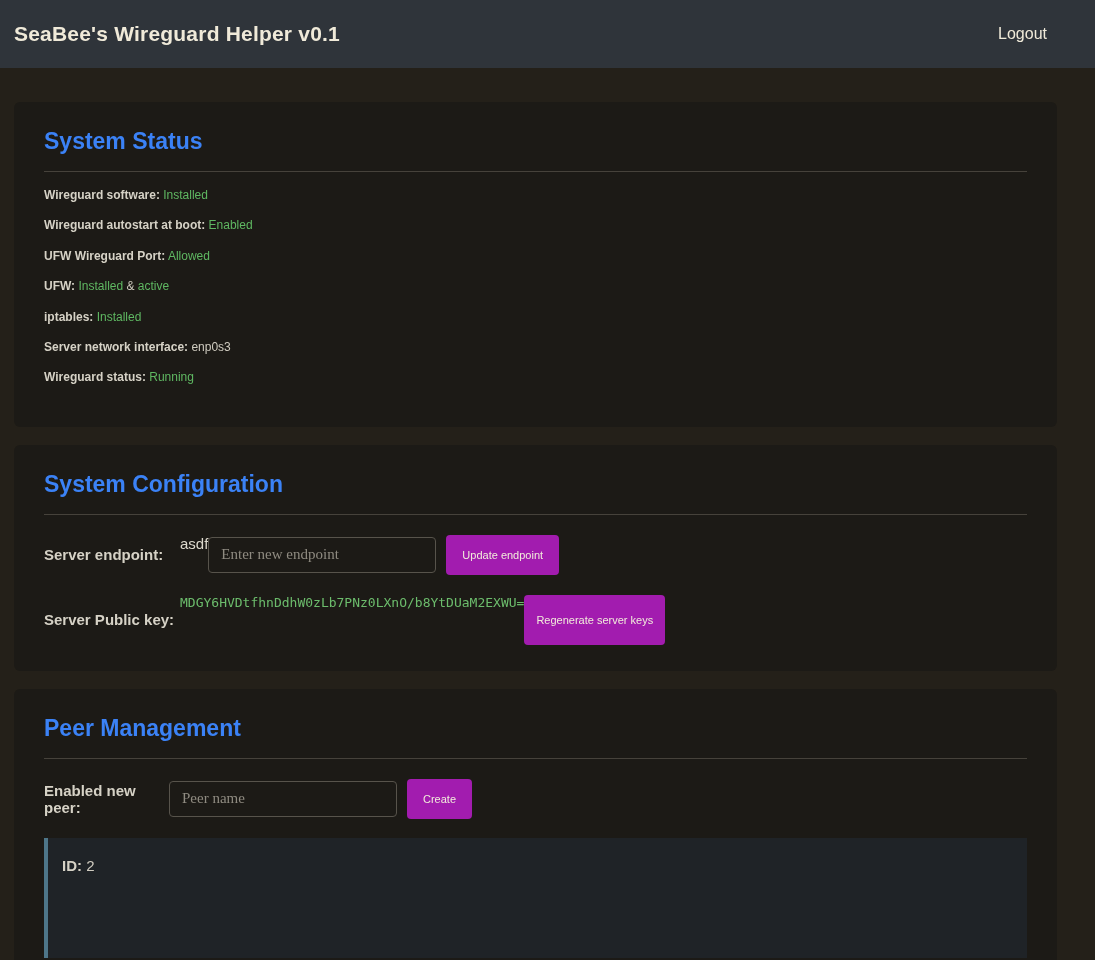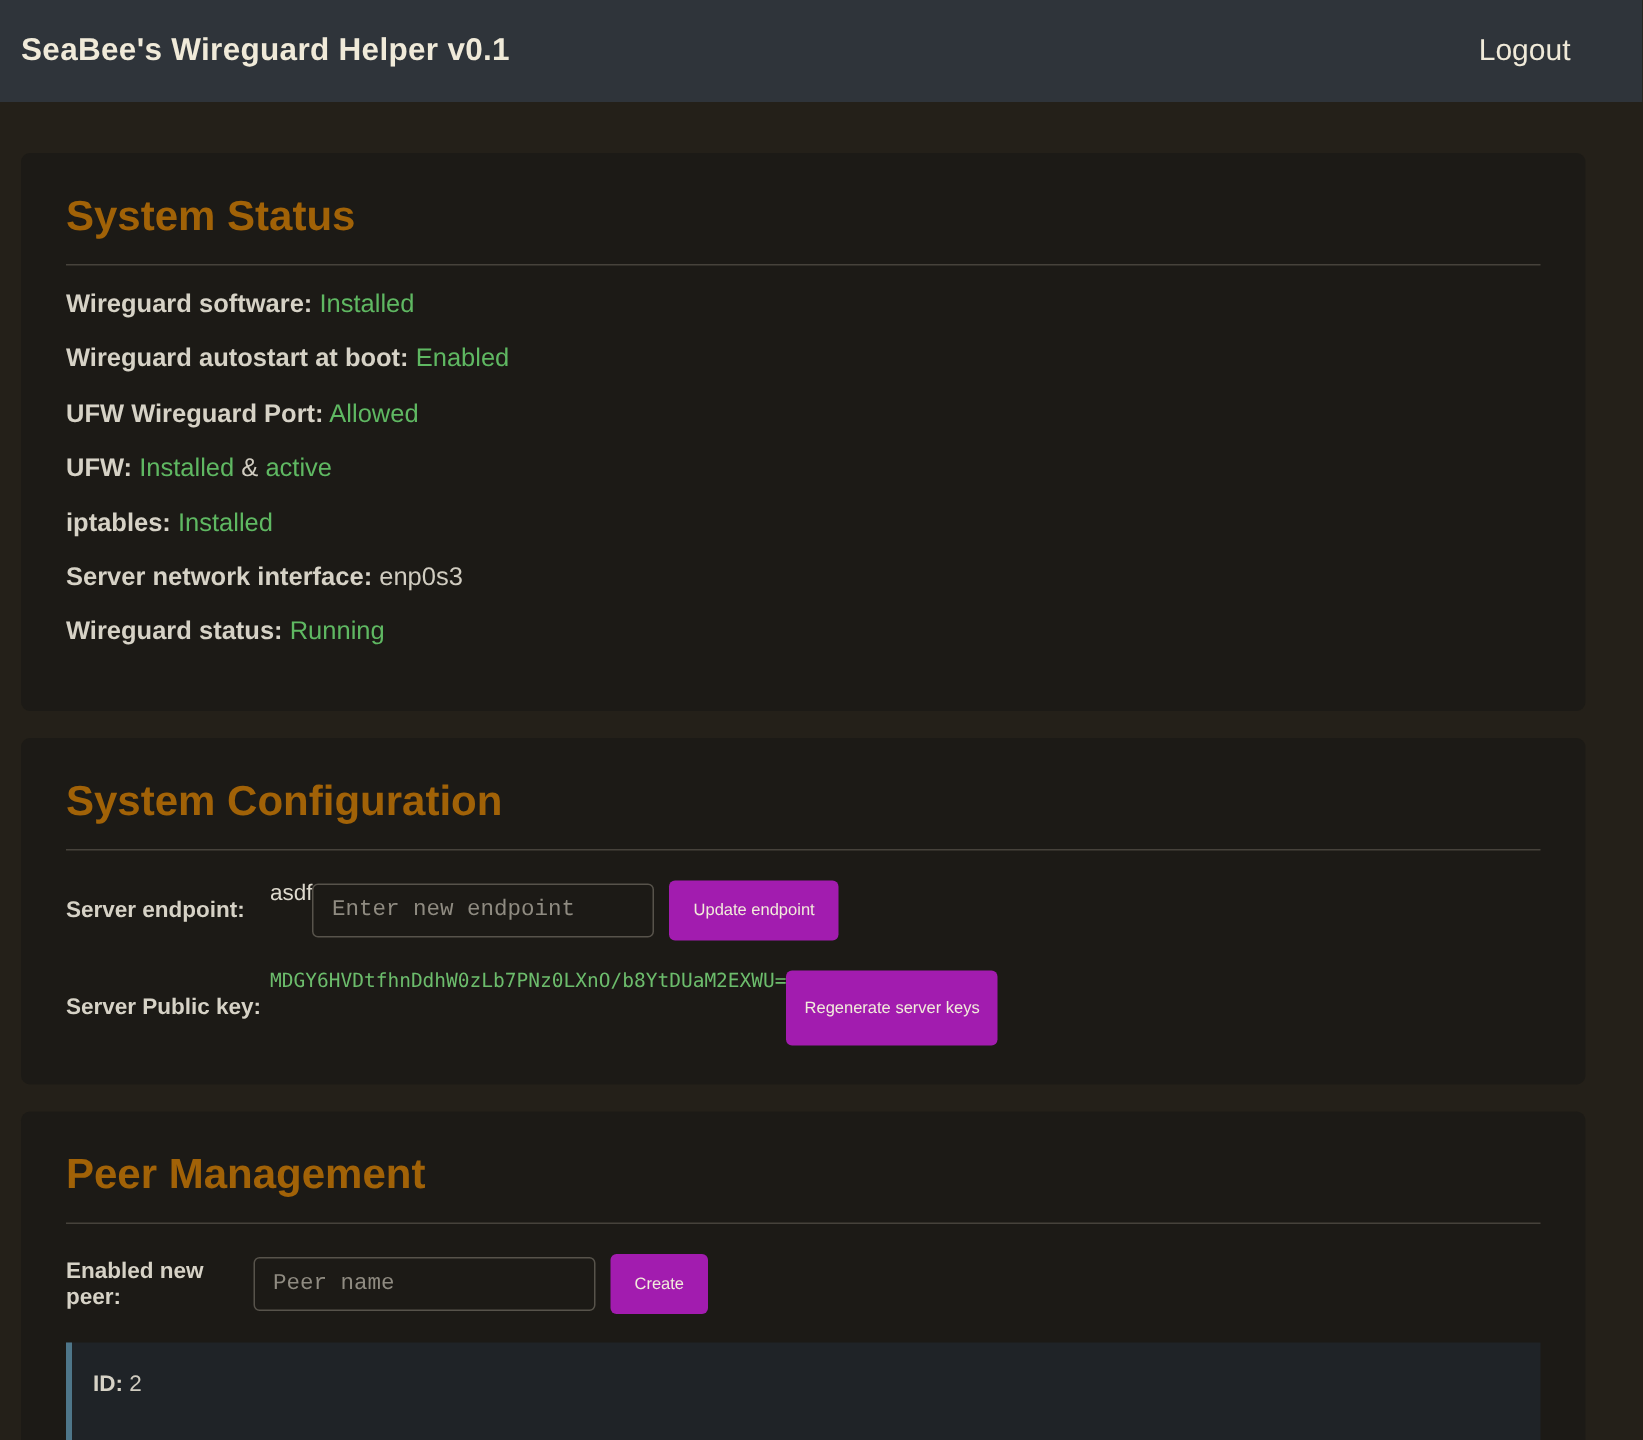--- a/index.html
+++ b/index.html
@@ -18,48 +18,48 @@
     justify-content: space-between;
     padding: 0 48px 0 14px;
   }
   .topbar h1 {
     font-size: 21px;
     font-weight: bold;
     color: #f0ead9;
     letter-spacing: 0.2px;
   }
   .logout-link {
-    font-size: 20px;
+    font-size: 16px;
     color: #f0ead9;
     text-decoration: none;
     cursor: pointer;
     text-align: right;
   }
   
   .container { margin: 34px 38px 0 14px; }
   .card {
     background: #1c1a16;
     border-radius: 6px;
     padding: 16px 16px 26px 16px;
     margin-bottom: 18px;
   }
   .card h2 {
-    font-size: 28px;
+    font-size: 23px;
     font-weight: bold;
-    color: #a16207;
+    color: #3b82f6;
     margin: 10px 0 16px 14px;
   }
   .divider {
     border: none;
     border-top: 1px solid #46423b;
     margin: 0 14px 6px 14px;
   }
   .card-inner { padding: 0 14px; }
   
-  .status-row { margin: 16px 0; font-size: 17px; line-height: 1.2; }
+  .status-row { margin: 16px 0; font-size: 12px; line-height: 1.2; }
   .status-label { font-weight: bold; color: #d6d2c6; }
   .ok { color: #5fb862; }
   .plain { color: #d0ccc0; }
   
   .form-row {
     display: flex;
     align-items: center;
     margin-top: 20px;
   }
   .form-label {
@@ -77,21 +77,21 @@
     margin-bottom: 9px;
   }
   .controls { display: flex; align-items: center; }
   .text-input {
     width: 228px;
     height: 36px;
     background: transparent;
     border: 1px solid #57534b;
     border-radius: 4px;
     padding: 0 12px;
-    font-family: Liberation Mono, monospace;
+    font-family: Liberation Serif, serif;
     font-size: 15px;
     color: #e8e4d8;
     outline: none;
   }
   .text-input::placeholder { color: #8f8b81; }
   .btn {
     background: #a21caf;
     color: #f2ecdb;
     border: none;
     border-radius: 4px;

